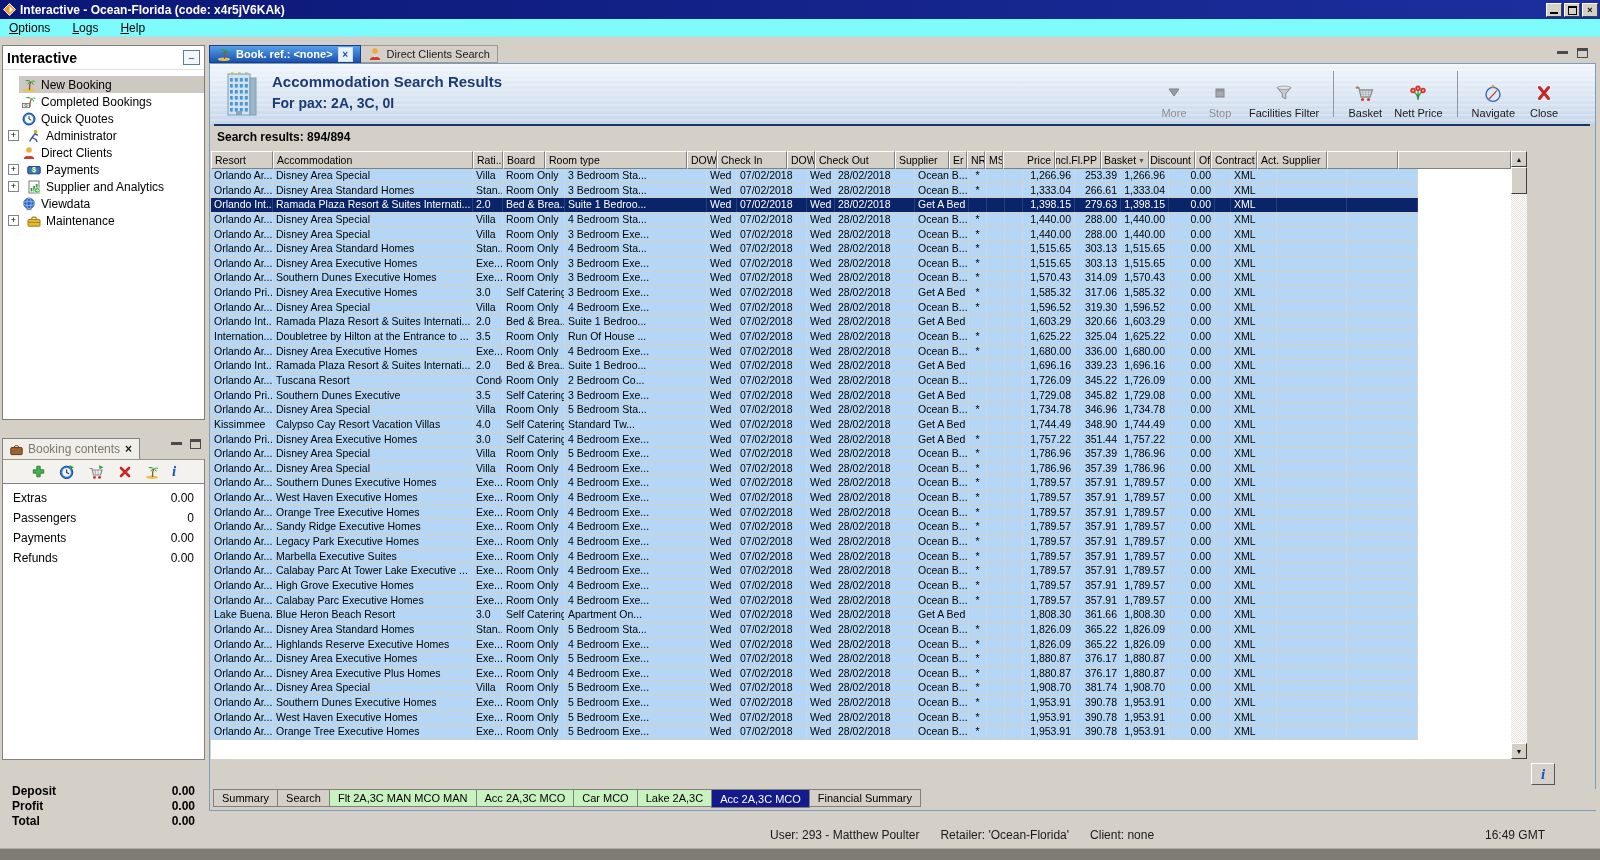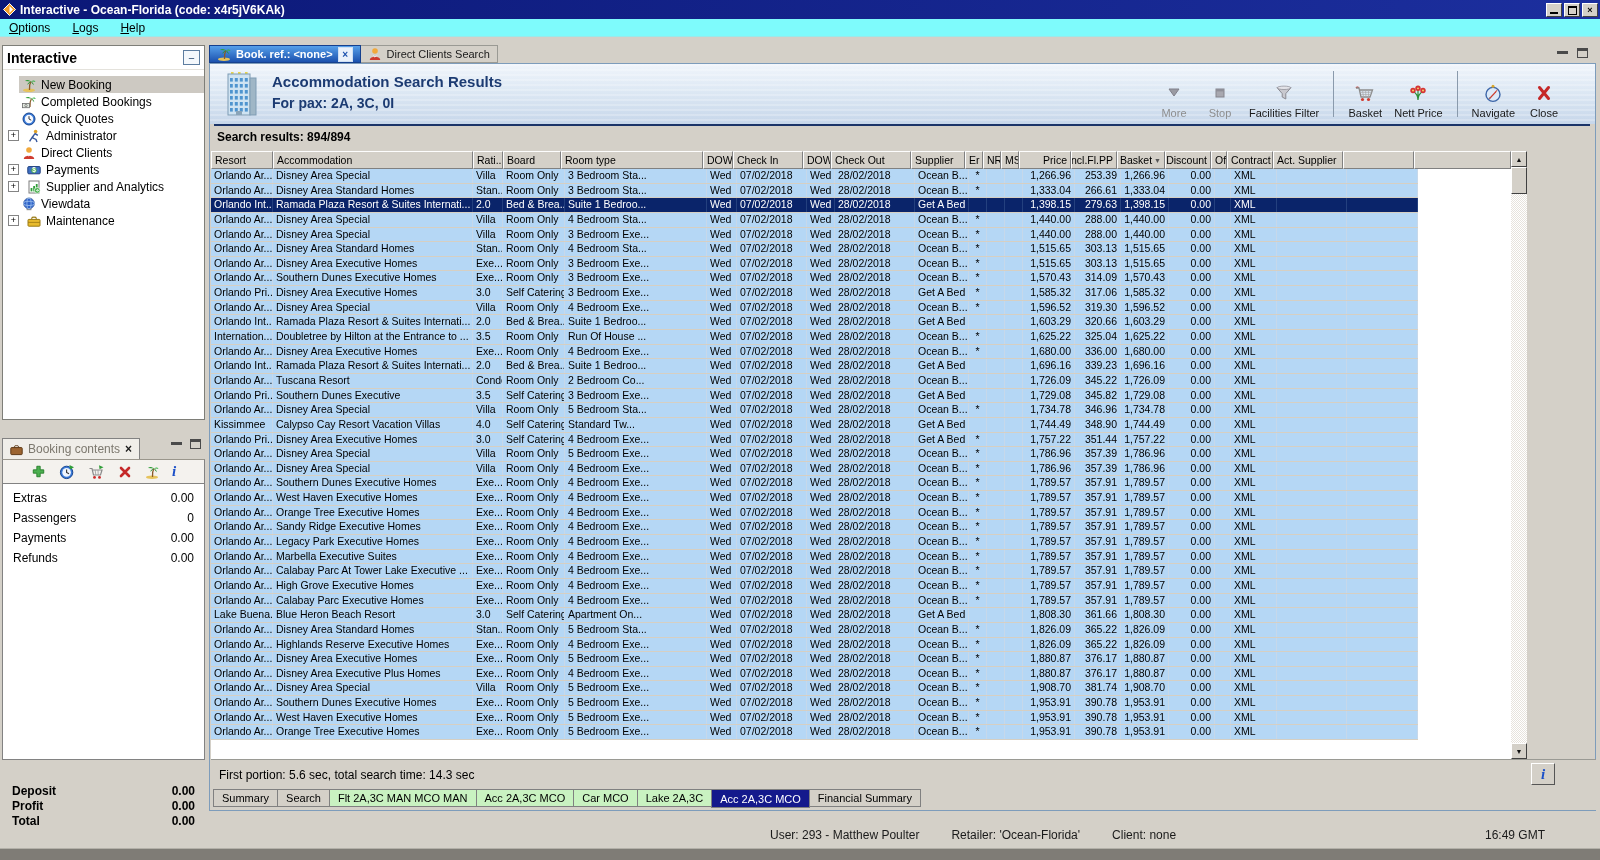--- a/index.html
+++ b/index.html
@@ -125,21 +125,21 @@
   .info-i{font-family:"Liberation Serif",serif;font-style:italic;font-weight:bold;color:#1b50c8;font-size:15px;line-height:1}
   .bottom-tabs{position:absolute;left:1px;top:725px;width:1385px;height:21px;background:#d4d0c8;
     display:flex;align-items:flex-start;padding-left:2px;box-sizing:border-box}
   .btab{height:18px;border:1px solid #808080;background:#d4d0c8;font-size:11px;display:flex;align-items:center;
     padding:0 8px;box-sizing:border-box;margin-right:-1px;white-space:nowrap}
   .btab.green{background:#c9f2c1}
   .btab.selected{background:#14198c;color:#fff;height:19px}
 
   
   #statusbar{position:absolute;left:0;top:820px;width:1600px;height:28px;font-size:12px;color:#1a1a1a}
-  #statusbar .sb-left{position:absolute;left:770px;top:8px;display:flex;gap:32px;white-space:nowrap}
+  #statusbar .sb-left{position:absolute;left:770px;top:8px;display:flex;gap:21px;white-space:nowrap}
   #statusbar .sb-time{position:absolute;right:55px;top:8px}
   #bottomedge{position:absolute;left:0;top:848px;width:1600px;height:12px;background:#7f7c76;border-top:1px solid #b3b0a8}
 </style>
 </head>
 <body>
 
 <div id="titlebar">
   <span class="icon">
       <svg width="13" height="13" viewBox="0 0 13 13">
         <path d="M6.5 .5 L12.5 6.5 L6.5 12.5 L.5 6.5 Z" fill="#f29c2a" stroke="#fff"></path>
@@ -532,21 +532,21 @@
       <div class="thead" id="thead">
           <div class="th" style="width:62px">
             <span>Resort</span>
           </div>
           <div class="th" style="width:200px">
             <span>Accommodation</span>
           </div>
           <div class="th" style="width:30px">
             <span>Rati...</span>
           </div>
-          <div class="th" style="width:58px">
+          <div class="th" style="width:42px">
             <span>Board</span>
           </div>
           <div class="th" style="width:142px">
             <span>Room type</span>
           </div>
           <div class="th" style="width:30px">
             <span>DOW</span>
           </div>
           <div class="th" style="width:70px">
             <span>Check In</span>
@@ -1495,23 +1495,20 @@
         </div>
       <div class="scrollbar">
         <div class="sb-btn">▲</div>
         <div class="sb-track">
           <div class="sb-thumb"></div>
         </div>
         <div class="sb-btn down">▼</div>
       </div>
     </div>
 
-    <div class="panel-footer">
-      <span>First portion: 5.6 sec, total search time: 14.3 sec</span>
-    </div>
     <div class="info-btn">
         <span class="info-i">i</span>
       </div>
     <div class="bottom-tabs" id="bottom-tabs">
         <div class="btab plain">Summary</div>
         <div class="btab plain">Search</div>
         <div class="btab green">Flt 2A,3C MAN MCO MAN</div>
         <div class="btab green">Acc 2A,3C MCO</div>
         <div class="btab green">Car MCO</div>
         <div class="btab green">Lake 2A,3C</div>

